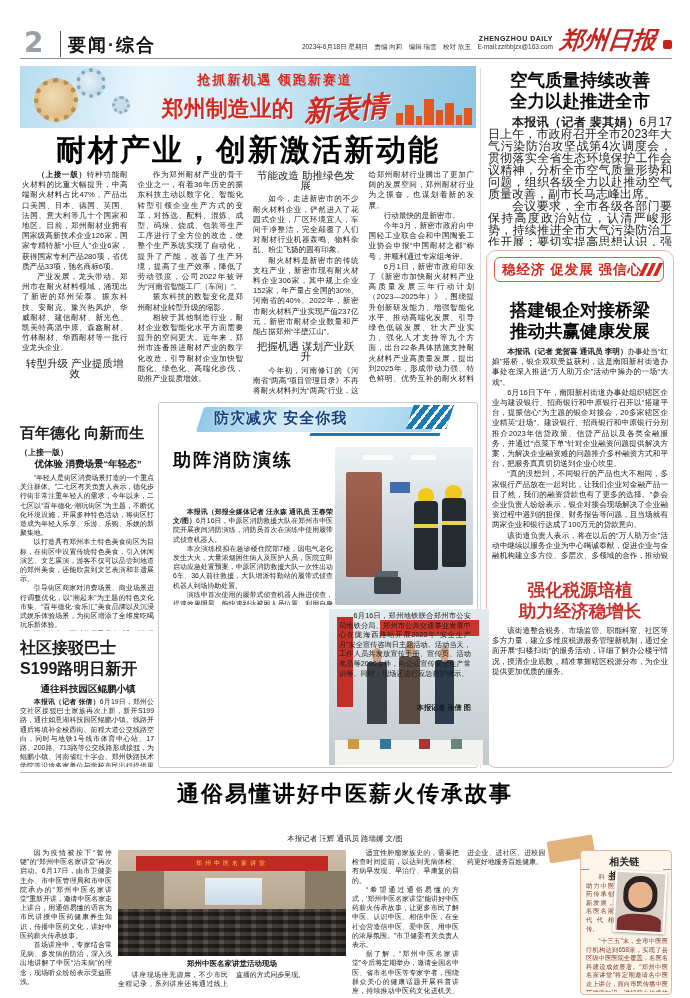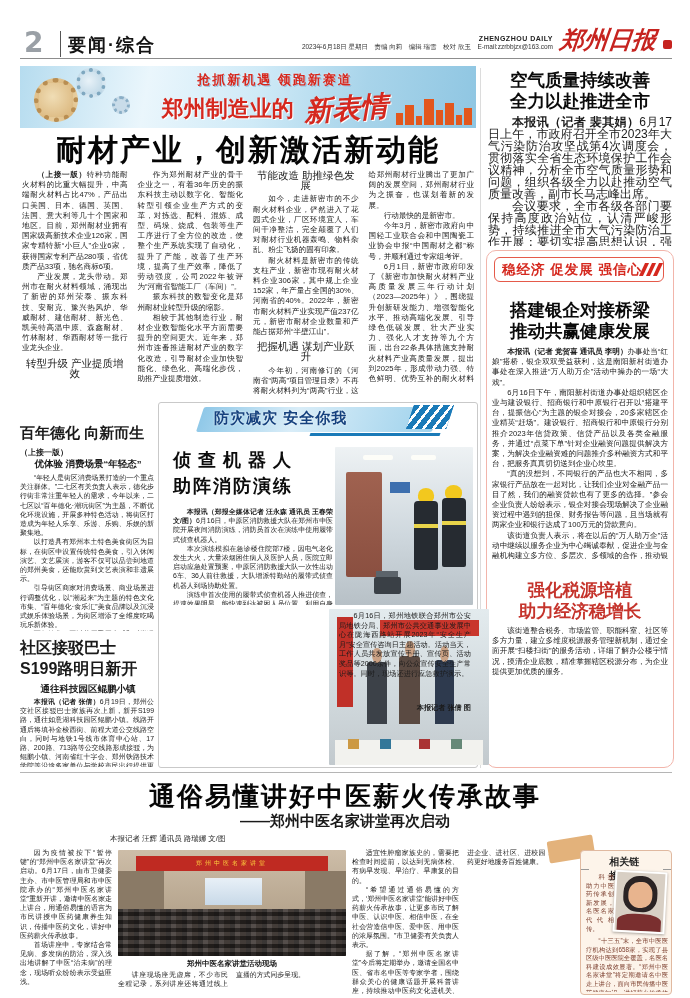--- a/index.html
+++ b/index.html
@@ -94,24 +94,24 @@
   .pe-vbanner{position:absolute;left:5%;top:5%;width:10%;height:58%;background:#c03028;}
   .pe-hbanner{position:absolute;left:32%;top:7%;width:62%;height:10%;background:#c9362c;}
   .pe-person{position:absolute;border-radius:3px 3px 0 0;}
   .pe-person:before{content:"";position:absolute;left:26%;top:-22%;width:48%;height:24%;background:#caa184;border-radius:50%;}
   .pe-table{position:absolute;left:4%;bottom:0;width:92%;height:16%;background:#f2f2ee;}
   .pe-item{position:absolute;bottom:10%;width:7%;height:7%;}
   .metro-caption{position:absolute;left:180px;top:208px;width:132px;font-size:7.2px;line-height:9.6px;}
   .caption-credit{position:absolute;left:180px;top:300px;width:132px;text-align:right;font-size:7.2px;font-weight:bold;}
   
   .bot-rule{position:absolute;left:20px;top:772px;width:652px;height:1px;background:#b5b5b5;}
-  .tcm-head{position:absolute;left:110px;top:779px;width:470px;text-align:center;font-size:26px;font-weight:900;
+  .tcm-head{position:absolute;left:110px;top:779px;width:470px;text-align:center;font-size:22px;font-weight:900;
     letter-spacing:2px;color:#060606;}
   .tcm-sub{position:absolute;left:110px;top:812px;width:470px;text-align:center;font-size:15px;font-weight:900;}
-  .tcm-byline{position:absolute;left:110px;top:834px;width:470px;font-size:7.5px;color:#222;}
+  .tcm-byline{position:absolute;left:110px;top:834px;width:470px;text-align:center;font-size:7.5px;color:#222;}
   .tcm-left{position:absolute;left:20px;top:848px;width:92px;height:146px;font-size:6.9px;line-height:9.2px;}
   .photo-lecture{left:118px;top:850px;width:228px;height:106px;background:linear-gradient(#cdbda8,#b7a68f 55%,#9b8a74);}
   .pl-banner{position:absolute;left:8%;top:6%;width:84%;height:14%;background:#bf2a22;display:flex;align-items:center;justify-content:center;}
   .pl-banner span{font-size:6px;color:#ffd23e;letter-spacing:3px;white-space:nowrap;}
   .pl-screen{position:absolute;left:38%;top:26%;width:25%;height:26%;background:linear-gradient(#e8f0f7,#c8d9e8);}
   .pl-wallL{position:absolute;left:0;top:20%;width:20%;height:40%;background:#8a7a66;}
   .pl-wallR{position:absolute;right:0;top:20%;width:18%;height:40%;background:#8a7a66;}
   .pl-crowd{position:absolute;left:0;bottom:0;width:100%;height:44%;
     background:repeating-linear-gradient(90deg,#2e2a28 0 5px,#4a4340 5px 10px,#37302c 10px 16px);}
   .pl-crowd:after{content:"";position:absolute;inset:0;
@@ -251,21 +251,20 @@
     </div>
 
   <div class="safety-box" data-name="disaster-prevention-box">
     <div class="ribbon" data-name="safety-ribbon-banner">
       <div class="bg" data-name="ribbon-background"></div>
       <div class="deco" data-name="ribbon-slashes-icon"></div>
       <div class="bar" data-name="ribbon-underline"></div>
       <div class="rtxt" data-name="safety-ribbon-text">防灾减灾 安全你我</div>
     </div>
     <div class="robot-head" data-name="robot-article-headline">
-      <div class="l1" data-name="robot-headline-line1">侦查机器人</div>
       <div class="l2" data-name="robot-headline-line2">助阵消防演练</div>
     </div>
     <div class="robot-body cols" data-name="robot-article-body">
         <p data-name="article-paragraph"><b>本报讯（郑报全媒体记者 汪永森 通讯员 王春荣 文/图）</b>6月16日，中原区消防救援大队在郑州市中医院开展夜间消防演练，消防员首次在演练中使用履带式侦查机器人。</p>
         <p data-name="article-paragraph">本次演练模拟在急诊楼住院部7楼，因电气老化发生大火，大量浓烟困住病人及医护人员，医院立即启动应急处置预案，中原区消防救援大队一次性出动6车、36人前往救援，大队增派特勤站的履带式侦查机器人到场协助处置。</p>
         <p data-name="article-paragraph">演练中首次使用的履带式侦查机器人推进侦查，提速效果明显，能快速到达被困人员位置，利用自身热成像仪辅助定位被困人员，消防员在实战中提升处置能力。</p>
       </div>
 
     <div class="photo photo-corridor" data-name="firefighter-drill-photo">
       <div class="pc-light" style="left:20%;top:5%;width:22%" data-name="ceiling-light"></div>
@@ -300,21 +299,20 @@
 
     <div class="metro-caption cols" data-name="metro-photo-caption">
         <p data-name="article-paragraph">6月16日，郑州地铁联合郑州市公安局地铁分局、郑州市公共交通事业发展中心在陇海西路站开展2023年“安全生产月”安全宣传咨询日主题活动。活动当天，工作人员共发放宣传手册、宣传页、活动奖品等2000余件，向公众宣传安全生产常识等。同时，现场还进行应急救护演示。</p>
       </div>
     <div class="caption-credit" data-name="photo-credit">本报记者 张倩 图</div>
   </div>
 
   <div class="bot-rule" data-name="section-rule"></div>
 
   <div class="tcm-head" data-name="tcm-headline">通俗易懂讲好中医薪火传承故事</div>
-  <div class="tcm-sub" data-name="tcm-subtitle">——郑州中医名家讲堂再次启动</div>
   <div class="tcm-byline" data-name="tcm-byline">本报记者 汪辉 通讯员 路瑞娜 文/图</div>
   <div class="tcm-left cols" data-name="tcm-left-column">
       <p data-name="article-paragraph">因为疫情被按下“暂停键”的“郑州中医名家讲堂”再次启动。6月17日，由市卫健委主办、市中医管理局和市中医院承办的“郑州中医名家讲堂”重新开讲，邀请中医名家走上讲台，用通俗易懂的语言为市民讲授中医药健康养生知识，传播中医药文化，讲好中医药薪火传承故事。</p>
       <p data-name="article-paragraph">首场讲座中，专家结合常见病、多发病的防治，深入浅出地讲解了中医“治未病”的理念，现场听众纷纷表示受益匪浅。</p>
     </div>
 
   <div class="photo photo-lecture" data-name="lecture-hall-photo">
     <div class="pl-banner" data-name="stage-banner">
       <span data-name="stage-banner-text">郑州中医名家讲堂</span>
     </div>

